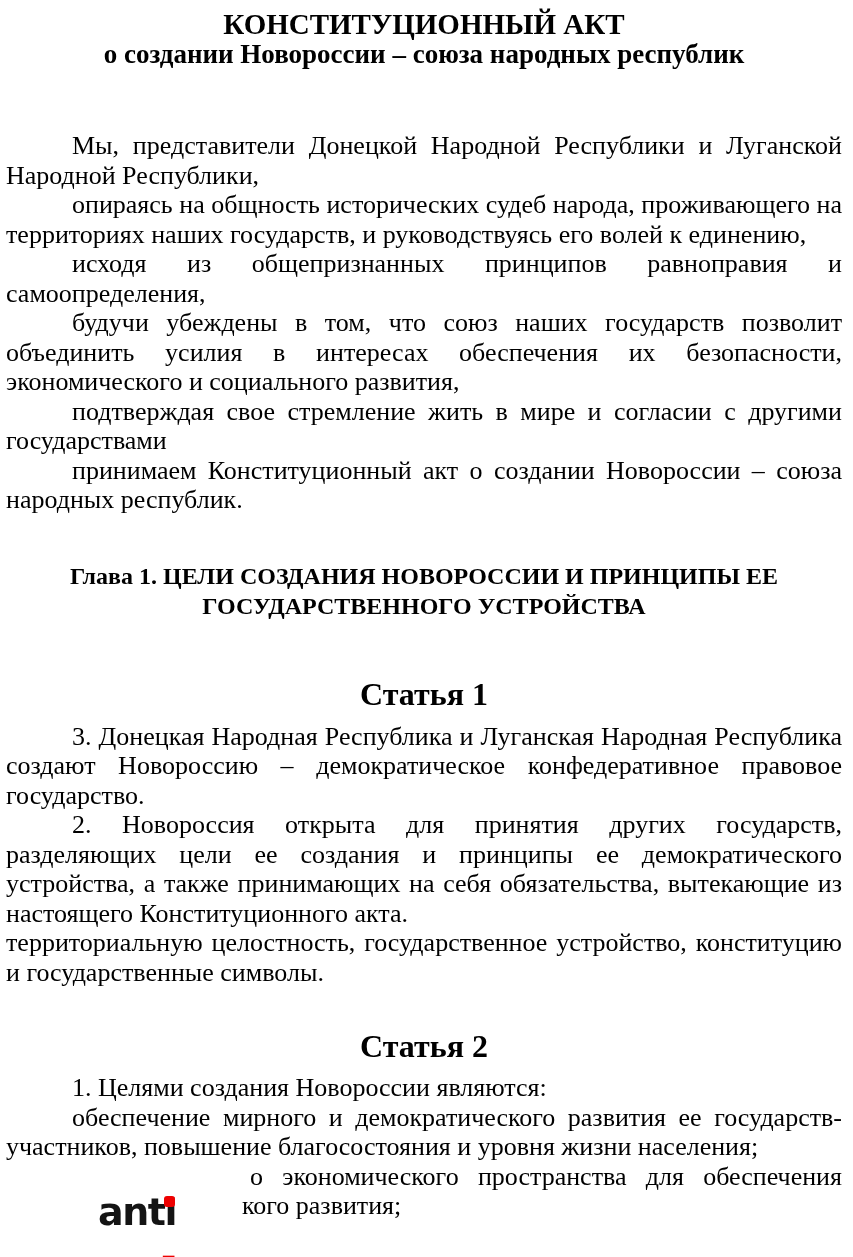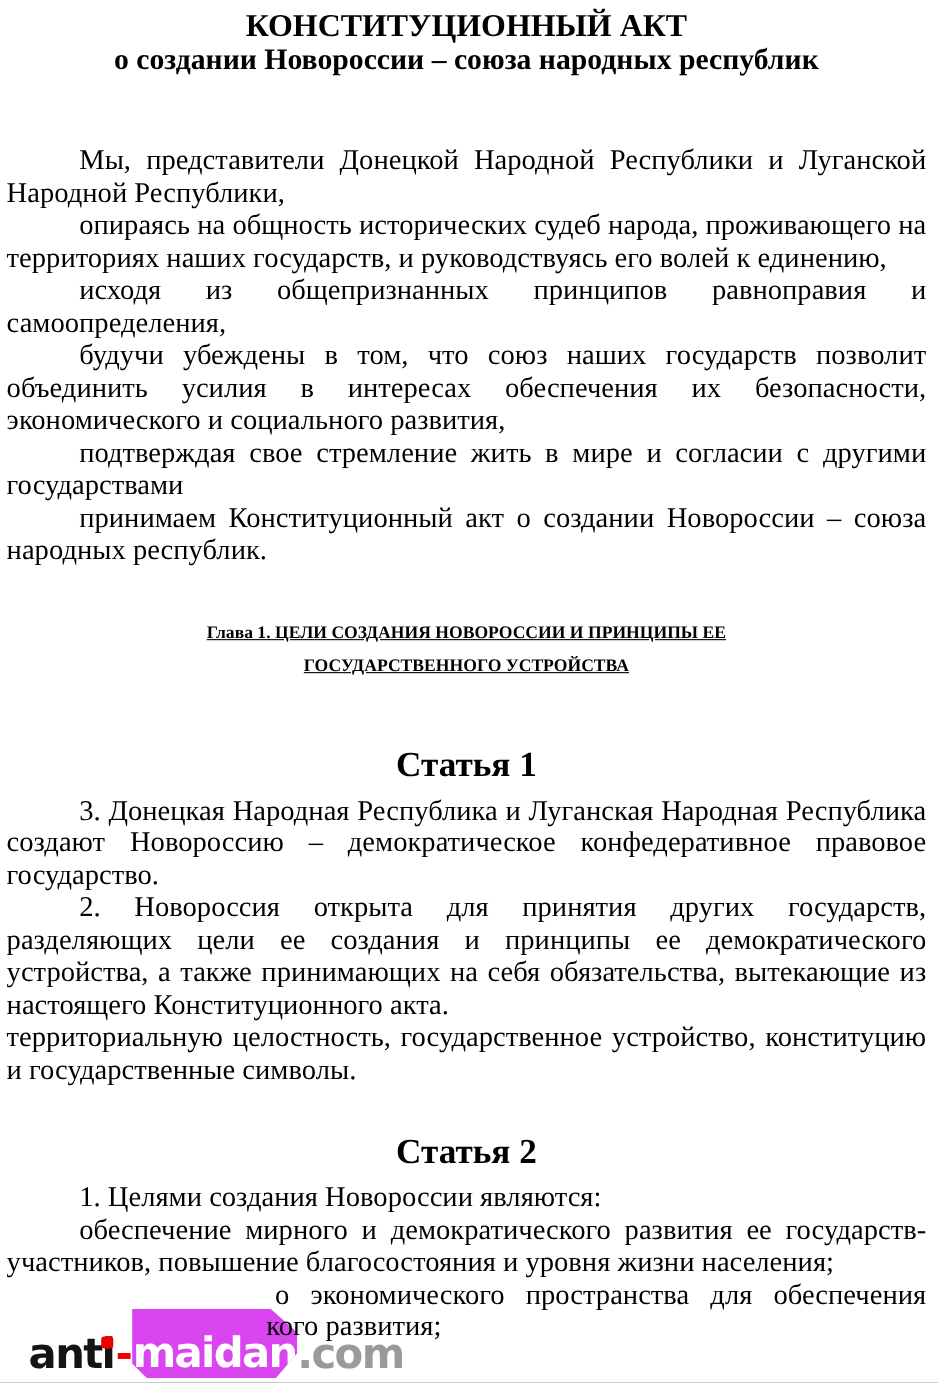--- a/index.html
+++ b/index.html
@@ -11,41 +11,41 @@
     color:#000;
     font-family:"Liberation Serif", serif;
     box-sizing:border-box;
     padding:9px 11px 0 6px;
     overflow:hidden;
   }
   .t1{margin:0;font-size:29px;line-height:31px;font-weight:bold;text-align:center;}
   .t2{margin:0;font-size:27px;line-height:29px;font-weight:bold;text-align:center;}
   .pblock{position:relative;z-index:2;}
   .pblock.preamble{margin-top:62px;}
-  .chapter{margin:46px 0 0 0;font-size:16px;line-height:30px;font-weight:bold;text-align:center;text-decoration:underline;}
+  .chapter{margin:46px 0 0 0;font-size:24px;line-height:30px;font-weight:bold;text-align:center;}
   .article-h{margin:0;font-size:32px;line-height:30px;font-weight:bold;text-align:center;}
   .article-h.a1{margin-top:58px;}
   .article-h.a2{margin-top:44px;}
   .pblock.art1{margin-top:13px;}
   .pblock.art2{margin-top:12px;}
   .line{
     font-size:26px;
     line-height:29.5px;
     text-align:left;
     white-space:normal;
   }
   .line.j{text-align:justify;text-align-last:justify;}
   .line.ind{padding-left:66px;}
 
   
   .logo{
     position:absolute;left:26px;top:1190px;height:63px;z-index:1;
     display:flex;align-items:flex-end;
     font-family:"DejaVu Sans", sans-serif;
-    font-weight:bold;font-size:38px;letter-spacing:-1.5px;
+    font-weight:bold;font-size:38px;letter-spacing:-1.5px;flex-direction:column;
   }
   .lg-anti{color:#141414;display:inline-block;line-height:44px;}
   .lg-i{position:relative;display:inline-block;}
   .lg-idot{position:absolute;left:0px;top:6px;width:11px;height:11px;border-radius:3px;background:#ee0000;}
   .lg-hyphen{color:#ee0000;display:inline-block;line-height:44px;margin:0 1px;}
   .lg-tag{
     position:relative;width:150px;height:63px;background:#d946ef;
     display:flex;align-items:flex-end;justify-content:center;
     clip-path:polygon(0% 0%, 84% 0%, 100% 34%, 100% 64%, 87% 100%, 9% 100%, 0% 79%);
   }

